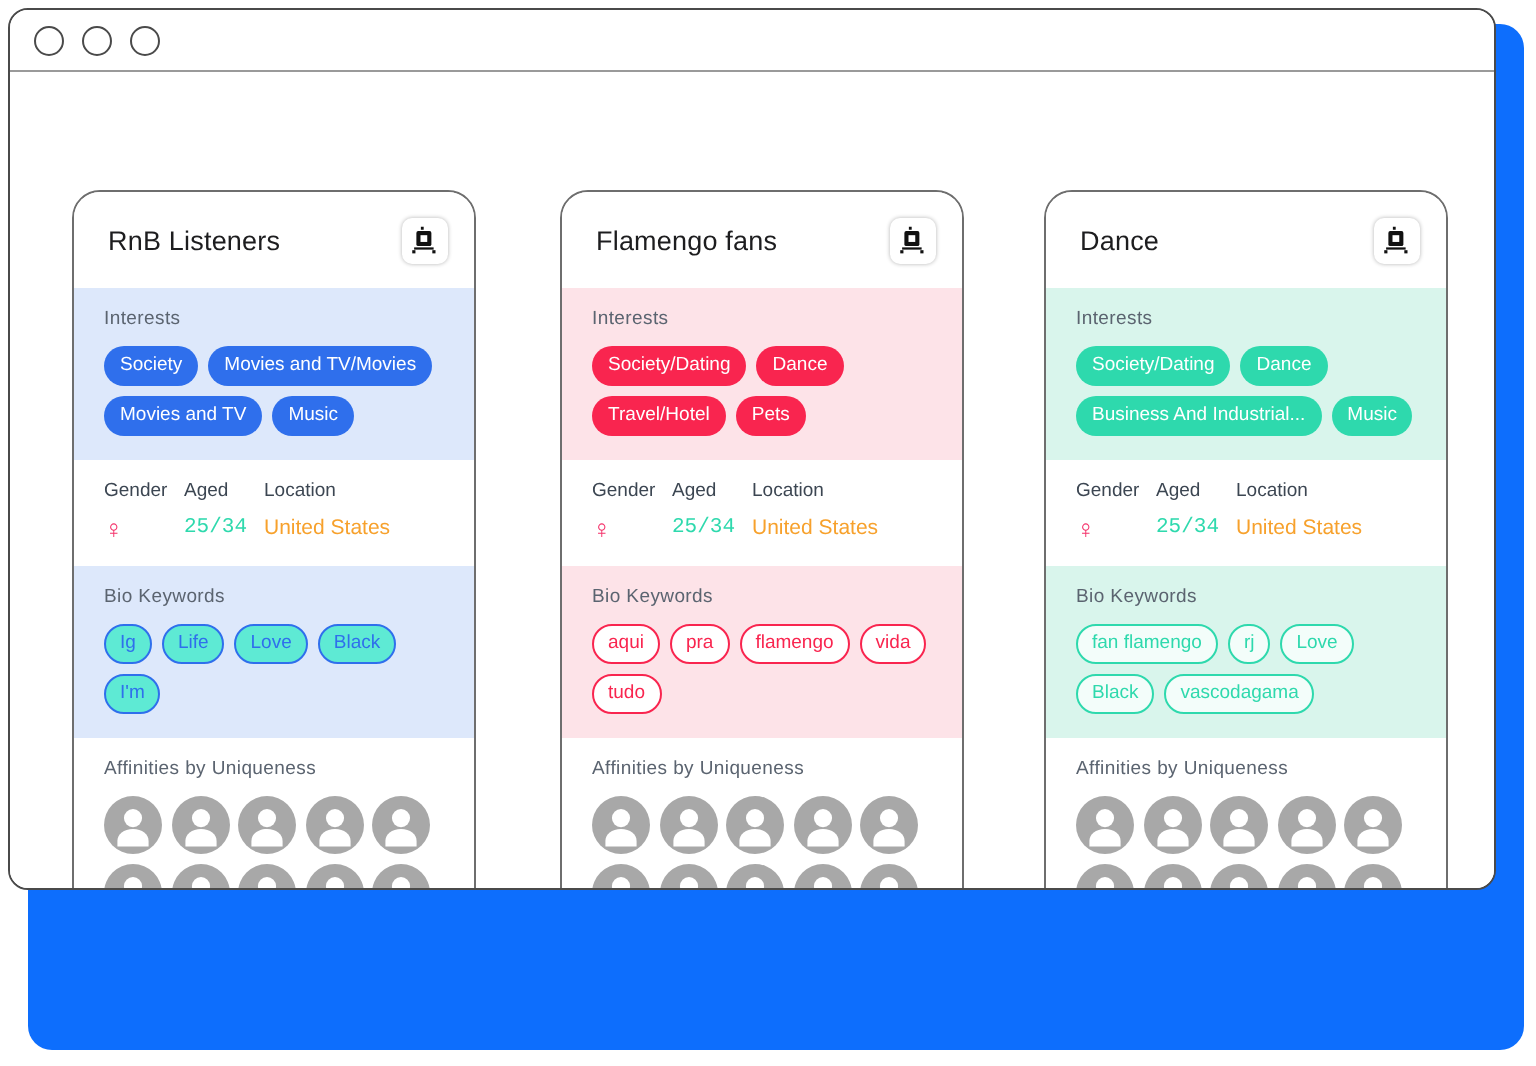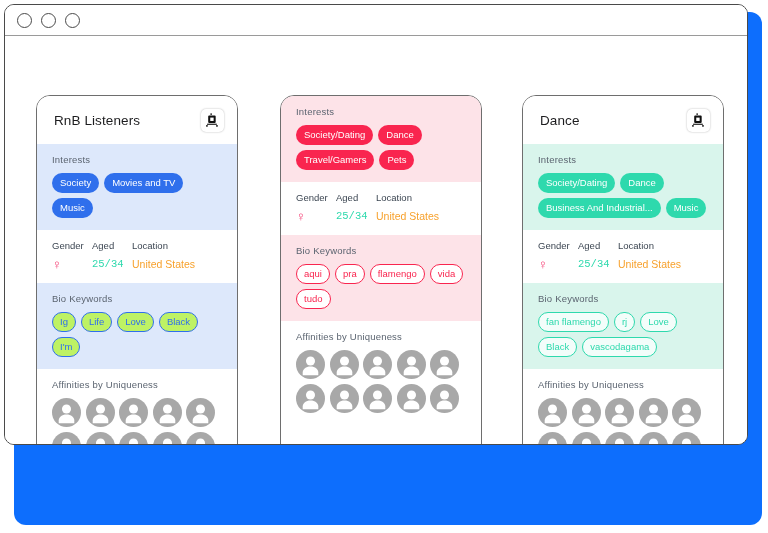--- a/index.html
+++ b/index.html
@@ -136,21 +136,21 @@
   }
   .chip.s0 { background: #2f6fec; }
   .chip.s1 { background: #f9254f; }
   .chip.s2 { background: #2ed9ad; }
 
   .chip-o {
     font-size: 9.5px;
     line-height: 1;
     padding: 4px 7px 4.5px 7px;
     border-radius: 10px;
-    background: #bef264;
+    background: #5eead4;
     border: 1.1px solid #2f6fec;
     color: #2f6fec;
     white-space: nowrap;
   }
   .chip-o.s1 { border-color: #f9254f; color: #f9254f; background: #ffffff; }
   .chip-o.s2 { border-color: #2ed9ad; color: #2ed9ad; background: #f3fdfa; }
 
   
   .demo {
     display: flex;
@@ -213,20 +213,21 @@
           <rect x="1.2" y="12.9" width="1.7" height="1.7" fill="#111"></rect>
           <rect x="11.9" y="12.9" width="1.7" height="1.7" fill="#111"></rect>
         </svg>
       </div>
     </div>
 
     <div class="section tint0">
       <div class="section-label">Interests</div>
       <div class="chips">
               <span class="chip s0">Society</span>
+              <span class="chip s0">Movies and TV/Movies</span>
               <span class="chip s0">Movies and TV</span>
               <span class="chip s0">Music</span>
             </div>
     </div>
 
     <div class="section plain">
       <div class="demo">
         <div class="demo-col gender">
           <div class="demo-head">Gender</div>
           <div class="demo-val gender">♀</div>
@@ -305,27 +306,40 @@
                   <circle cx="16" cy="16" r="16" fill="#a8a8a8"></circle>
                   <circle cx="16" cy="12.2" r="5.0" fill="#ffffff"></circle>
                   <path d="M16 18.2c-5.1 0-8.6 3.0-8.6 6.6v3.0h17.2v-3.0c0-3.6-3.5-6.6-8.6-6.6z" fill="#ffffff"></path>
                 </svg></span>
             </div>
     </div>
 
   </div>
         <div class="card c1">
 
+    <div class="card-head">
+      <div class="card-title">Flamengo fans</div>
+      <div class="brand-badge">
+        <svg width="15" height="15" viewBox="0 0 16 16" aria-hidden="true">
+          <rect x="5.8" y="0.4" width="1.5" height="1.6" fill="#111"></rect>
+          <rect x="3.4" y="2.7" width="8.0" height="8.0" rx="1.0" fill="#111"></rect>
+          <rect x="5.6" y="4.9" width="3.6" height="3.6" fill="#fff"></rect>
+          <rect x="2.2" y="11.4" width="10.4" height="1.2" fill="#111"></rect>
+          <rect x="1.2" y="12.9" width="1.7" height="1.7" fill="#111"></rect>
+          <rect x="11.9" y="12.9" width="1.7" height="1.7" fill="#111"></rect>
+        </svg>
+      </div>
+    </div>
 
     <div class="section tint1">
       <div class="section-label">Interests</div>
       <div class="chips">
               <span class="chip s1">Society/Dating</span>
               <span class="chip s1">Dance</span>
-              <span class="chip s1">Travel/Gamers</span>
+              <span class="chip s1">Travel/Hotel</span>
               <span class="chip s1">Pets</span>
             </div>
     </div>
 
     <div class="section plain">
       <div class="demo">
         <div class="demo-col gender">
           <div class="demo-head">Gender</div>
           <div class="demo-val gender">♀</div>
         </div>

